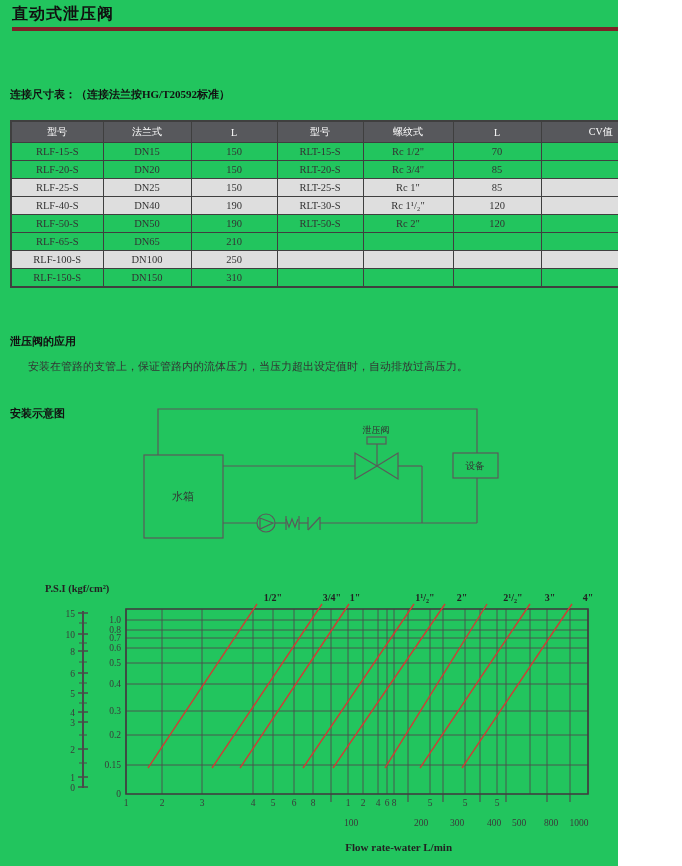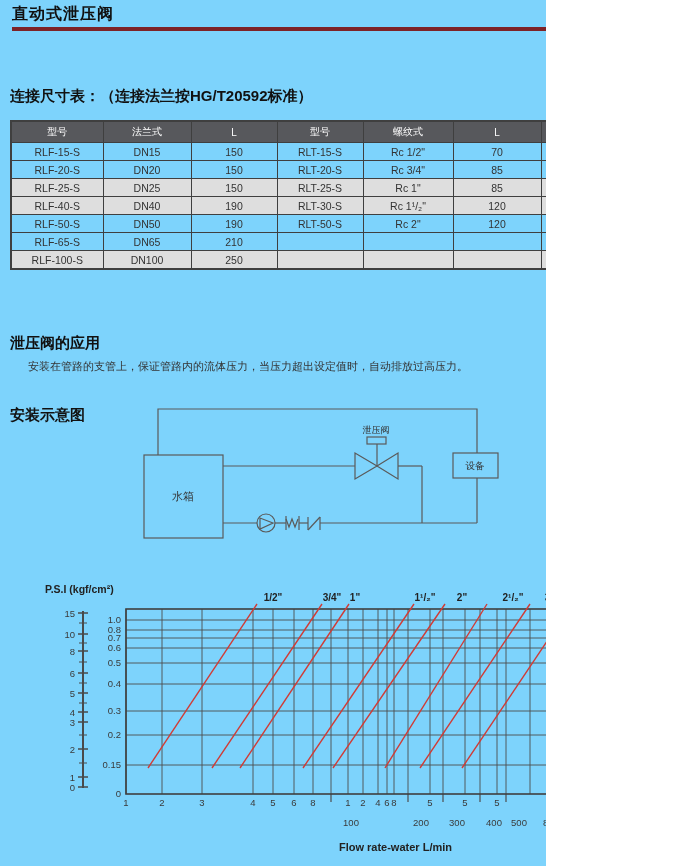--- a/index.html
+++ b/index.html
@@ -1,21 +1,21 @@
 <!DOCTYPE html>
 <html><head>
 <meta charset="utf-8">
 <style>
   html,body{margin:0;padding:0;background:#fff;}
-  .page{position:relative;width:546px;height:866px;background:#7dd3fc;overflow:hidden;
-        font-family:Liberation Sans, sans-serif;color:#222;}
+  .page{position:relative;width:618px;height:866px;background:#22c55e;overflow:hidden;
+        font-family:Liberation Serif, serif;color:#222;}
   .abs{position:absolute;}
   .doc-title{font-size:16px;font-weight:bold;color:#101010;letter-spacing:1px;white-space:nowrap;}
   .title-rule{height:4px;background:var(--accent,#7d2327);}
-  .sec-heading{font-size:15px;font-weight:bold;color:#111;white-space:nowrap;}
+  .sec-heading{font-size:11px;font-weight:bold;color:#111;white-space:nowrap;}
   .body-text{font-size:11px;color:#333;white-space:nowrap;}
   table.spec{border-collapse:collapse;table-layout:fixed;width:650px;font-size:10.5px;color:#333;
              border:2px solid #3f3f3f;}
   table.spec th{background:var(--thbg,#57585c);color:#fff;font-weight:normal;height:20px;font-size:10px;}
   table.spec td{height:17px;text-align:center;}
   table.spec th,table.spec td{border:1px solid #3f3f3f;padding:0;overflow:hidden;white-space:nowrap;}
   table.spec tr.shaded{background:var(--shade,#dedede);}
   .chart-ylabel{font-size:10.5px;font-weight:bold;color:#222;white-space:nowrap;text-align:right;}
   .chart-xlabel{font-size:11px;font-weight:bold;color:#222;text-align:right;}
   svg{display:block;}
@@ -103,20 +103,29 @@
           <td>210</td>
           <td></td>
           <td></td>
           <td></td>
           <td></td>
         </tr>
         <tr class="shaded">
           <td>RLF-100-S</td>
           <td>DN100</td>
           <td>250</td>
+          <td></td>
+          <td></td>
+          <td></td>
+          <td></td>
+        </tr>
+        <tr>
+          <td>RLF-150-S</td>
+          <td>DN150</td>
+          <td>310</td>
           <td></td>
           <td></td>
           <td></td>
           <td></td>
         </tr>
       </tbody>
   </table>
 
   <div class="abs sec-heading" style="left:10px;top:334px;">泄压阀的应用</div>
   <div class="abs body-text" style="left:28px;top:359px;">安装在管路的支管上，保证管路内的流体压力，当压力超出设定值时，自动排放过高压力。</div>

